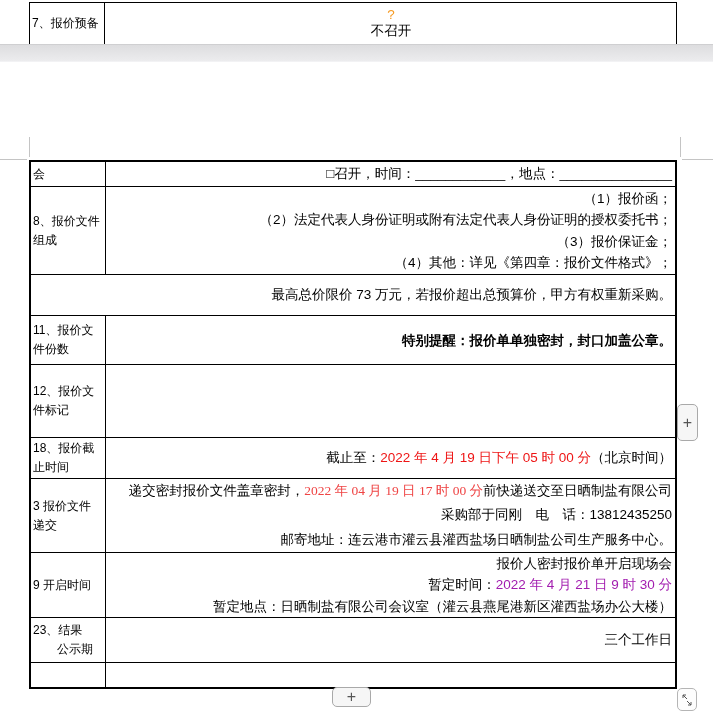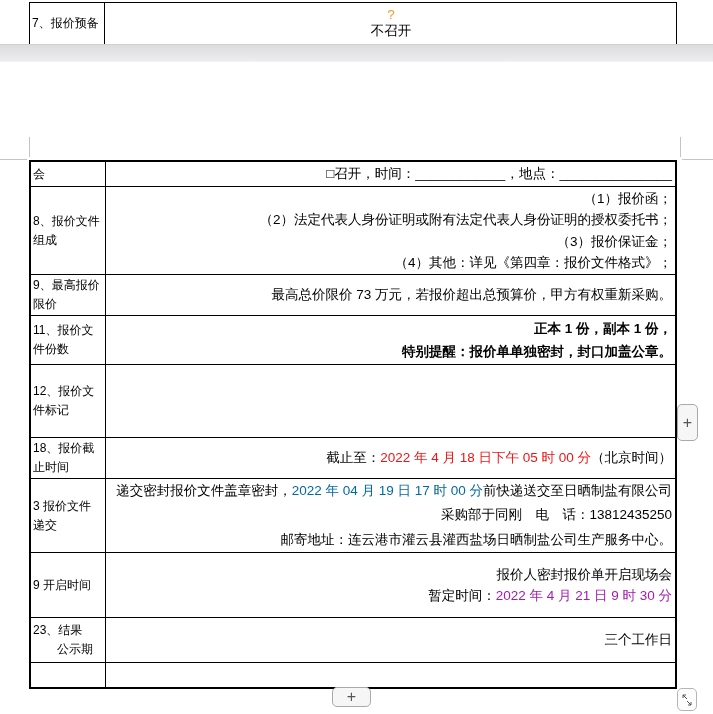--- a/index.html
+++ b/index.html
@@ -111,59 +111,57 @@
       <div class="lblc">8、报价文件
 组成</div>
       <div class="val">
         <div class="line"><span>（1）报价函；</span></div>
         <div class="line"><span>（2）法定代表人身份证明或附有法定代表人身份证明的授权委托书；</span></div>
         <div class="line"><span>（3）报价保证金；</span></div>
         <div class="line"><span>（4）其他：详见《第四章：报价文件格式》；</span></div>
       </div>
     </div>
     <div class="row">
-      <div class="lblc">9、最高报价
-限价</div>
       <div class="val">
         <div class="line"><span>最高总价限价 73 万元，若报价超出总预算价，甲方有权重新采购。</span></div>
       </div>
     </div>
     <div class="row bold">
       <div class="lblc">11、报价文
 件份数</div>
       <div class="val">
-        <div class="line"><span>正本 1 份，副本 1 份，</span></div>
         <div class="line"><span>特别提醒：报价单单独密封，封口加盖公章。</span></div>
       </div>
     </div>
     <div class="row">
       <div class="lblc">12、报价文
 件标记</div>
     </div>
     <div class="row">
       <div class="lblc">18、报价截
 止时间</div>
       <div class="val">
-        <div class="line"><span>截止至：</span><span style="color: rgb(238, 21, 21);">2022 年 4 月 18 日下午 05 时 00 分</span><span>（北京时间）</span></div>
+        <div class="line"><span>截止至：</span><span style="color: rgb(238, 21, 21);">2022 年 4 月 19 日下午 05 时 00 分</span><span>（北京时间）</span></div>
       </div>
     </div>
     <div class="row">
       <div class="lblc">3 报价文件
 递交</div>
       <div class="val">
-        <div class="line"><span>递交密封报价文件盖章密封，</span><span style="color: #0369a1;">2022 年 04 月 19 日 17 时 00 分</span><span>前快递送交至日晒制盐有限公司</span></div>
+        <div class="line"><span>递交密封报价文件盖章密封，</span><span style="color: #ef4444; font-family: Liberation Serif, serif;">2022 年 04 月 19 日 17 时 00 分</span><span>前快递送交至日晒制盐有限公司</span></div>
         <div class="line"><span>采购部于同刚　电　话：13812435250</span></div>
         <div class="line"><span>邮寄地址：连云港市灌云县灌西盐场日晒制盐公司生产服务中心。</span></div>
       </div>
     </div>
     <div class="row">
       <div class="lblc">9 开启时间</div>
       <div class="val">
         <div class="line"><span>报价人密封报价单开启现场会</span></div>
         <div class="line"><span>暂定时间：</span><span style="color: #a21caf;">2022 年 4 月 21 日 9 时 30 分</span></div>
+        <div class="line"><span>暂定地点：日晒制盐有限公司会议室（灌云县燕尾港新区灌西盐场办公大楼）</span></div>
       </div>
     </div>
     <div class="row">
       <div class="lblc">23、结果
 　　公示期</div>
       <div class="val">
         <div class="line"><span>三个工作日</span></div>
       </div>
     </div>
     <div class="row">

